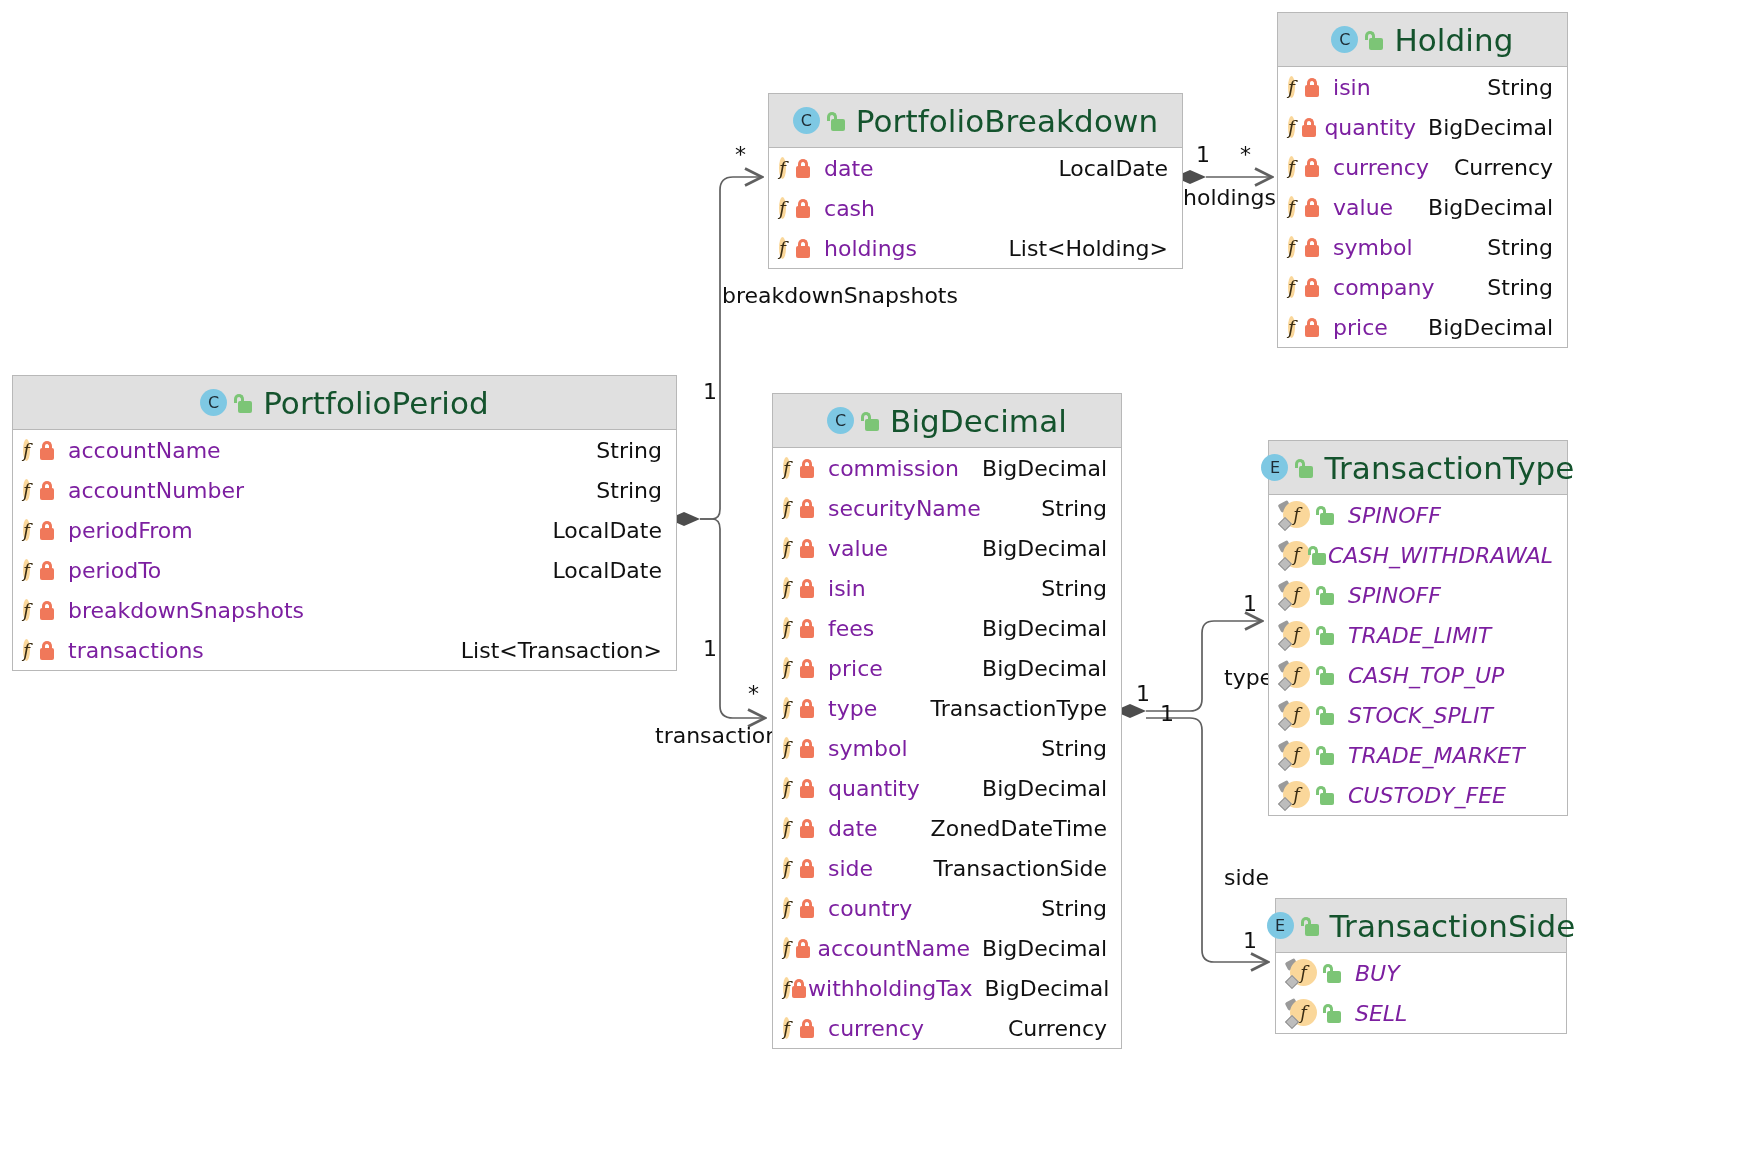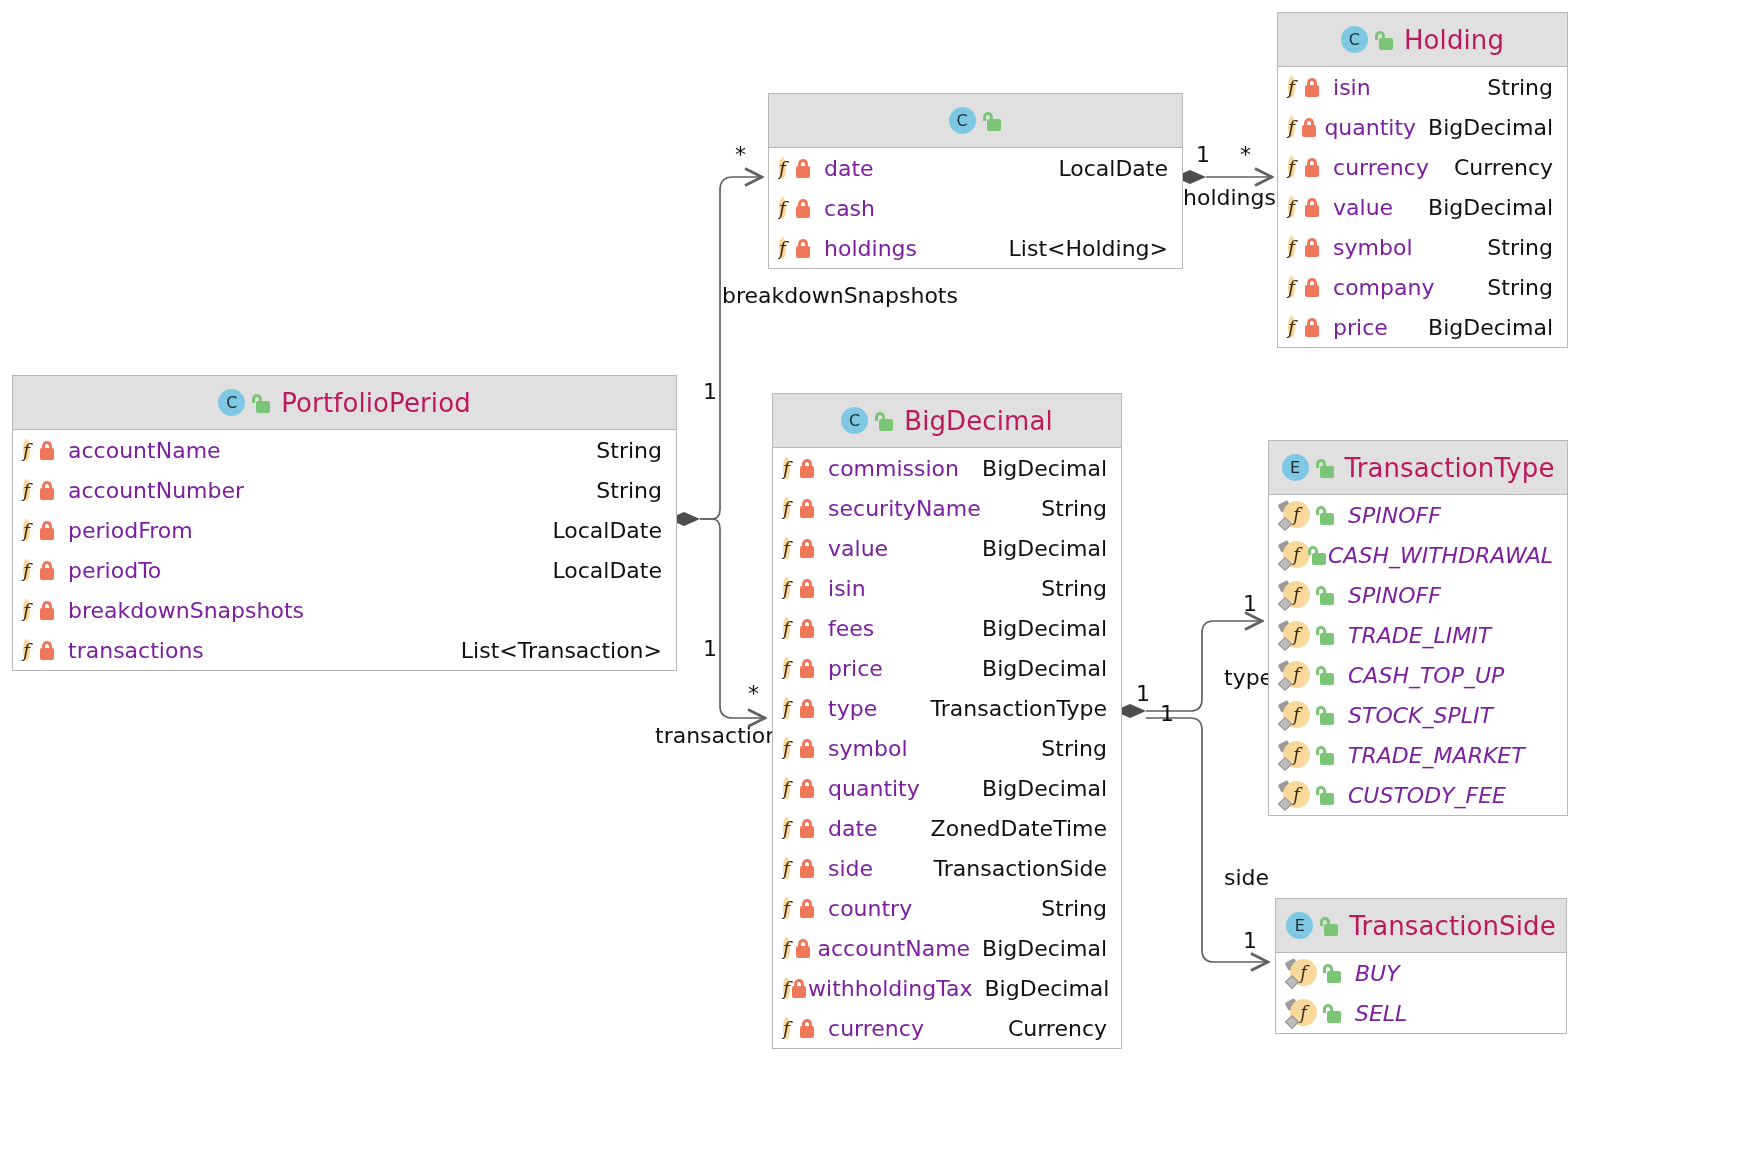--- a/index.html
+++ b/index.html
@@ -4,21 +4,21 @@
 <style>
   html,body{margin:0;padding:0;background:#ffffff;}
   body{width:1738px;height:1172px;position:relative;overflow:hidden;
        font-family:"DejaVu Sans","Liberation Sans",sans-serif;}
   #canvas{position:absolute;inset:0;width:1738px;height:1172px;}
   svg.edges{position:absolute;left:0;top:0;width:1738px;height:1172px;pointer-events:none;}
 
   .umlbox{position:absolute;border:1px solid #b8b8b8;background:#ffffff;box-sizing:border-box;}
   .umlhead{background:#e0e0e0;border-bottom:1px solid #b8b8b8;height:53px;
            display:flex;align-items:center;justify-content:center;gap:9px;}
-  .umlhead .title{font-size:26px;color:#be185d;letter-spacing:.1px;}
+  .umlhead .title{font-size:31px;color:#14532d;letter-spacing:.1px;}
   .rows{padding:0;}
   .row{display:flex;align-items:center;height:40px;padding:0 14px 0 10px;box-sizing:border-box;}
   .row .nm{color:#7c1fa0;font-size:22px;white-space:nowrap;}
   .row .ty{margin-left:auto;color:#101010;font-size:22px;white-space:nowrap;padding-left:12px;}
   .enumrow .nm{font-style:italic;}
 
   
   .ico{flex:0 0 auto;display:inline-block;position:relative;}
   .cico{width:27px;height:27px;border-radius:50%;background:#7ec8e3;
         color:#1d2b33;font-size:16px;line-height:27px;text-align:center;}
@@ -180,20 +180,21 @@
       </div>
     </div>
 
   <div class="umlbox" id="box-portfolioBreakdown" style="left:768px;top:93px;width:415px;">
       <div class="umlhead">
         <span class="ico cico">C</span>
         <span class="ico lock open">
           <span class="shk"></span>
           <span class="body"></span>
         </span>
+        <span class="title">PortfolioBreakdown</span>
       </div>
       <div class="rows">
         <div class="row">
           <span class="ico"><span class="fico">f</span></span>
           <span style="width: 8px;"></span>
           <span class="ico lock closed">
             <span class="shk"></span>
             <span class="body"></span>
           </span>
           <span style="width: 12px;"></span>

